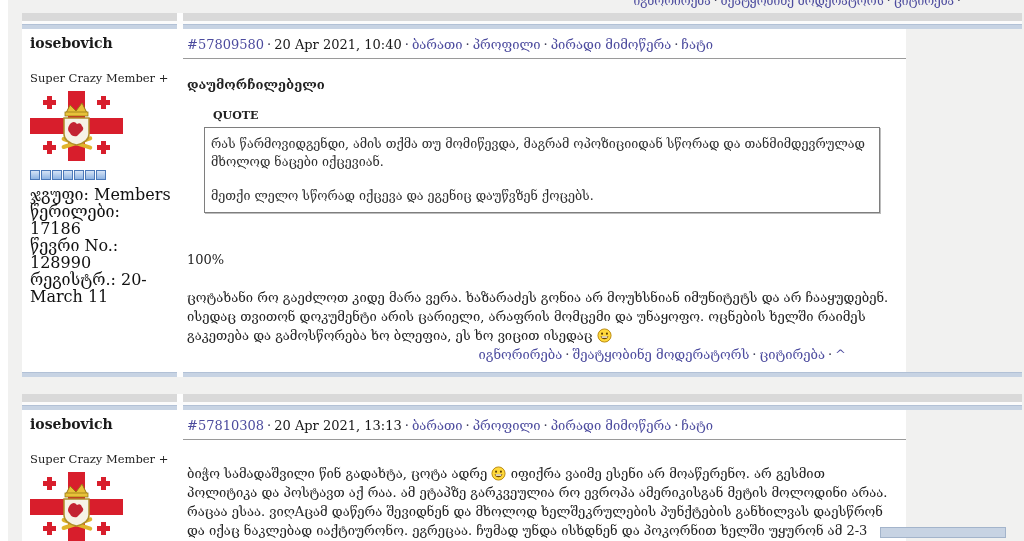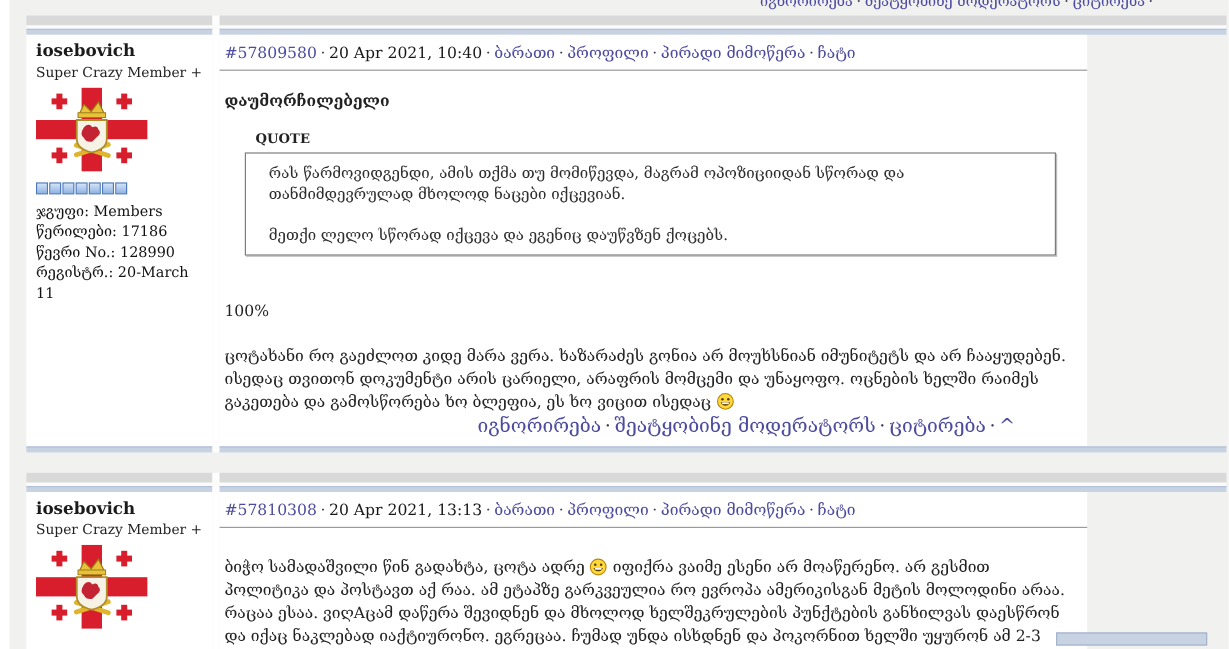--- a/index.html
+++ b/index.html
@@ -33,41 +33,41 @@
   
   .post-row{display:flex;margin-left:14px;width:884px;}
   .cell-left{width:155px;background:#fff;box-sizing:border-box;padding:6px 6px 6px 8px;}
   .cell-gap{width:6px;background:#fff;}
   .cell-right{flex:1;background:#fff;box-sizing:border-box;padding:6px 12px 8px 4px;display:flex;flex-direction:column;}
   .row-post1{min-height:291px;}
   .row-post2{height:320px;}
 
   
   .username{font-weight:bold;font-size:14px;color:#1b1b1b;line-height:16px;}
-  .member-title{font-size:11.5px;color:#222;margin-top:3px;line-height:13px;}
+  .member-title{font-size:11.5px;color:#222;margin-top:21px;line-height:13px;}
   .avatar{margin-top:6px;display:block;}
   .pips{margin-top:5px;line-height:0;}
   .pip{display:inline-block;width:10px;height:10px;margin-right:1px;box-sizing:border-box;
        background:linear-gradient(180deg,#d5e3f6 0%,#8fb4e3 100%);border:1px solid #4d79b8;}
-  .member-info{margin-top:6px;font-size:12px;line-height:17px;color:#111;}
+  .member-info{margin-top:6px;font-size:16px;line-height:17px;color:#111;}
 
   
   .post-header{font-size:13px;color:#171717;padding-top:2px;white-space:nowrap;}
   .post-hr{height:1px;background:#9a9a9a;margin:6px -12px 0 -4px;}
   .post-body{margin-top:14px;font-size:13px;color:#222;line-height:19px;}
   .post-title{font-weight:bold;margin:2px 0 12px 0;}
   .quote-label{font-weight:bold;font-size:11px;margin:0 0 2px 26px;}
   .quote-box{margin:0 14px 0 17px;background:#fff;border:1px solid #7e7e7e;
-             box-shadow:1px 1px 0 #bdbdbd;padding:7px 19px;}
+             box-shadow:1px 1px 0 #bdbdbd;padding:7px 6px;}
   .quote-box p{margin:0 0 16px 0;font-size:12.5px;line-height:18px;color:#2e2e2e;}
   .quote-box p:last-child{margin-bottom:0;}
   .percent-line{margin:37px 0 0 0;}
   .post-par{margin:19px 0 0 0;}
   .post-par2{margin:10px 0 0 0;}
-  .post-footer{margin-top:auto;text-align:right;padding-right:48px;font-size:16px;white-space:nowrap;}
+  .post-footer{margin-top:auto;text-align:right;padding-right:48px;font-size:13px;white-space:nowrap;}
   .smiley{vertical-align:-3px;}
 
   
   .bottom-fragment{position:absolute;left:880px;top:527px;width:126px;height:11px;
                    background:#c7d3e3;border:1px solid #a3b4cb;box-sizing:border-box;}
 </style>
 </head>
 <body>
 
 <div class="canvas">

